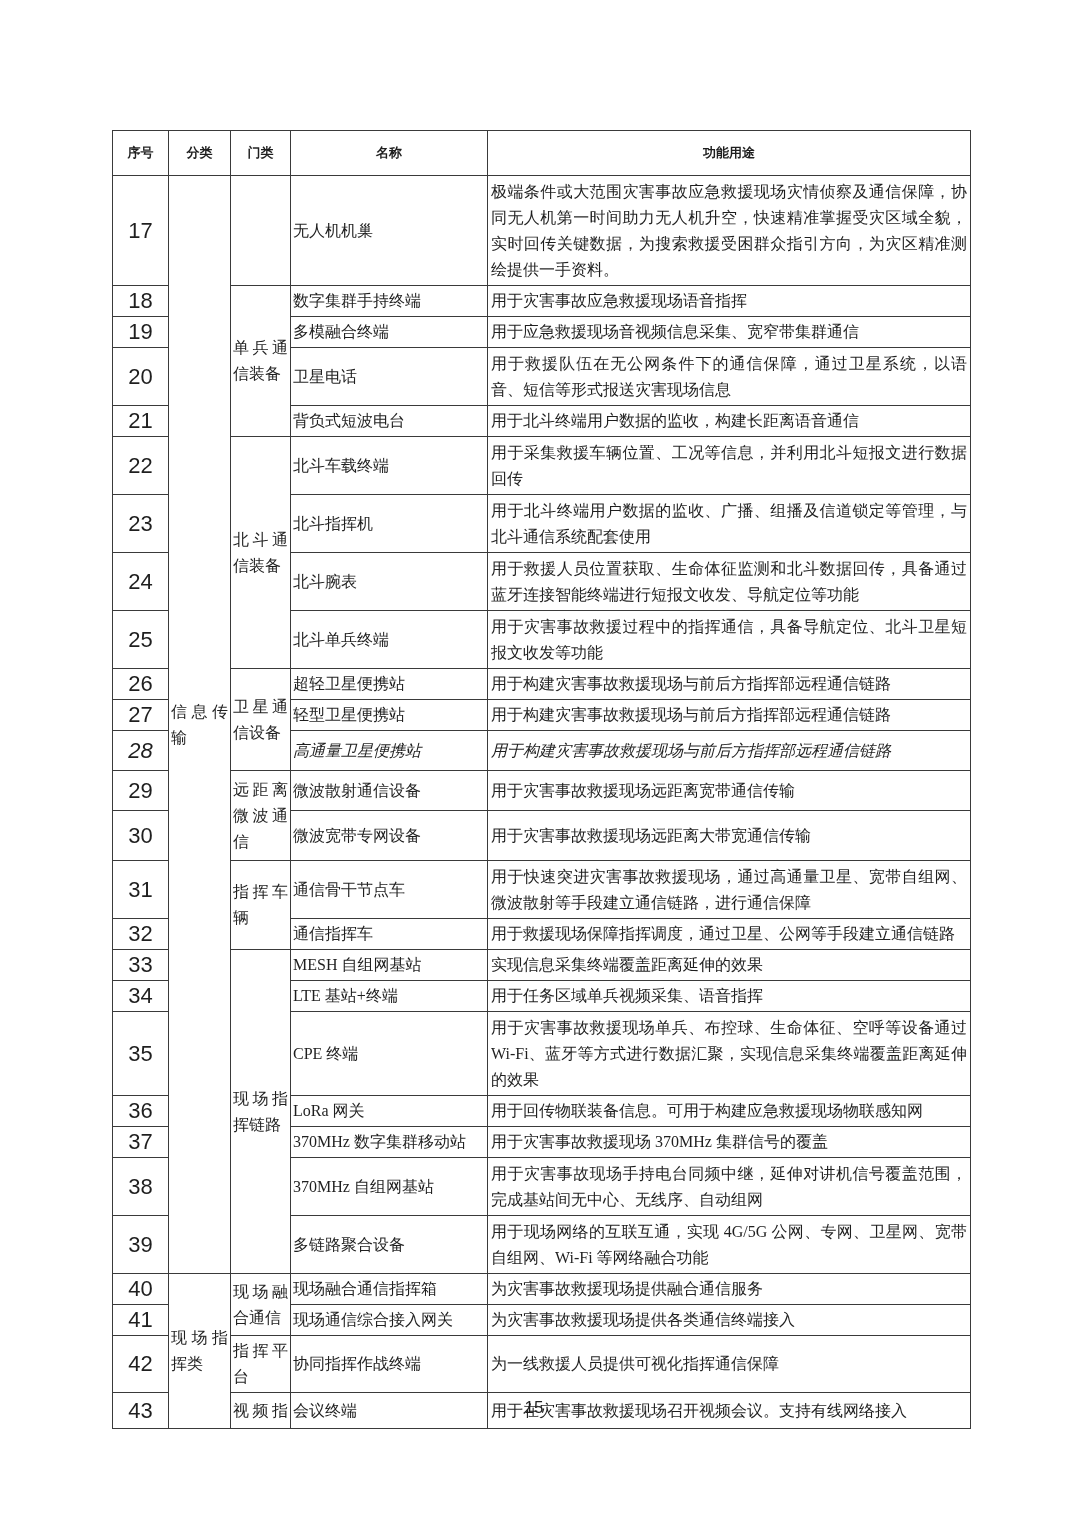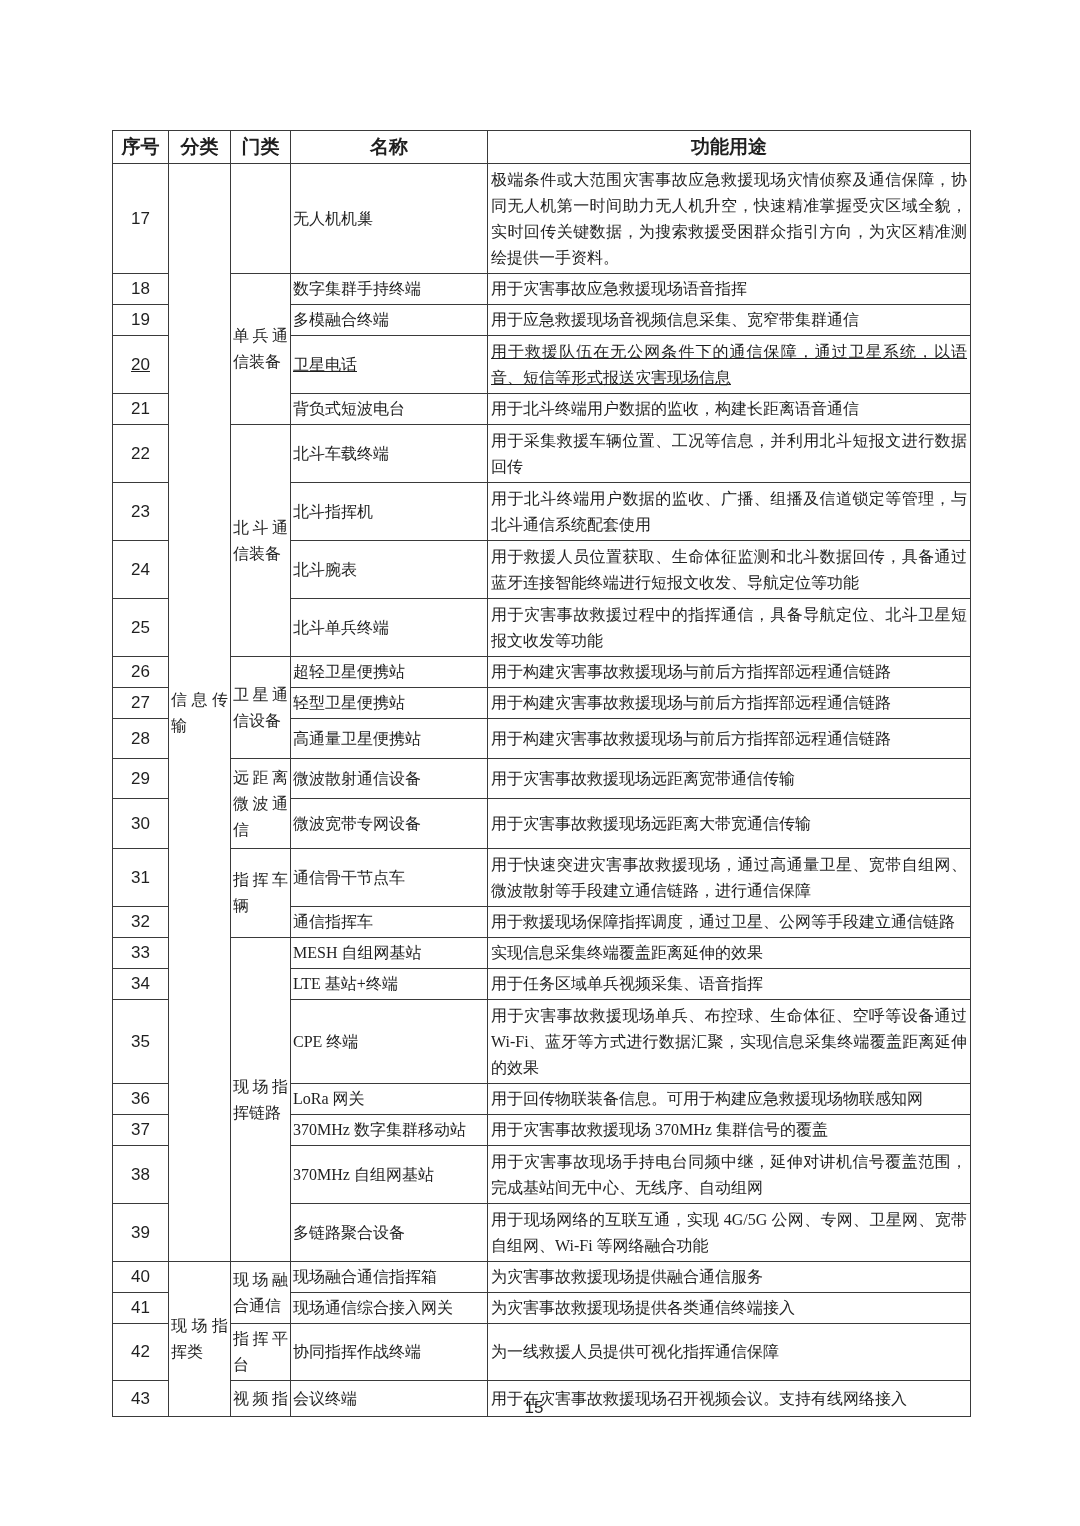--- a/index.html
+++ b/index.html
@@ -18,35 +18,35 @@
     width: 858px;
     border-collapse: collapse;
     table-layout: fixed;
   }
   .doc-table th, .doc-table td {
     border: 1.5px solid #3a3a3a;
     overflow: hidden;
   }
   .doc-table th {
     font-weight: bold;
-    font-size: 19px;
+    font-size: 13px;
     height: 30px;
     text-align: center;
-    padding: 1px 2px;
+    padding: 7px 2px;
   }
   .doc-table td {
     font-size: 16px;
     line-height: 26px;
     padding: 2px 3px;
     vertical-align: middle;
   }
   td.no {
     text-align: center;
     font-family: "Liberation Sans", sans-serif;
-    font-size: 17px;
+    font-size: 22px;
   }
   td.fenlei, td.menlei {
     text-align: justify;
     padding: 2px 2px;
   }
   td.menlei.cut {
     text-align-last: justify;
   }
   td.name {
     padding-left: 2px;
@@ -99,21 +99,21 @@
         <td class="no">18</td>
         <td class="menlei" rowspan="4">单兵通信装备</td>
         <td class="name">数字集群手持终端</td>
         <td class="desc">用于灾害事故应急救援现场语音指挥</td>
       </tr>
       <tr>
         <td class="no">19</td>
         <td class="name">多模融合终端</td>
         <td class="desc">用于应急救援现场音视频信息采集、宽窄带集群通信</td>
       </tr>
-      <tr style="height: 58px; text-decoration: underline;">
+      <tr style="height: 58px;">
         <td class="no">20</td>
         <td class="name">卫星电话</td>
         <td class="desc">用于救援队伍在无公网条件下的通信保障，通过卫星系统，以语音、短信等形式报送灾害现场信息</td>
       </tr>
       <tr>
         <td class="no">21</td>
         <td class="name">背负式短波电台</td>
         <td class="desc">用于北斗终端用户数据的监收，构建长距离语音通信</td>
       </tr>
       <tr style="height: 58px;">
@@ -141,21 +141,21 @@
         <td class="no">26</td>
         <td class="menlei" rowspan="3">卫星通信设备</td>
         <td class="name">超轻卫星便携站</td>
         <td class="desc">用于构建灾害事故救援现场与前后方指挥部远程通信链路</td>
       </tr>
       <tr>
         <td class="no">27</td>
         <td class="name">轻型卫星便携站</td>
         <td class="desc">用于构建灾害事故救援现场与前后方指挥部远程通信链路</td>
       </tr>
-      <tr style="height: 40px;">
+      <tr style="height: 40px; font-style: italic;">
         <td class="no">28</td>
         <td class="name">高通量卫星便携站</td>
         <td class="desc">用于构建灾害事故救援现场与前后方指挥部远程通信链路</td>
       </tr>
       <tr style="height: 40px;">
         <td class="no">29</td>
         <td class="menlei" rowspan="2">远距离微波通信</td>
         <td class="name">微波散射通信设备</td>
         <td class="desc">用于灾害事故救援现场远距离宽带通信传输</td>
       </tr>

